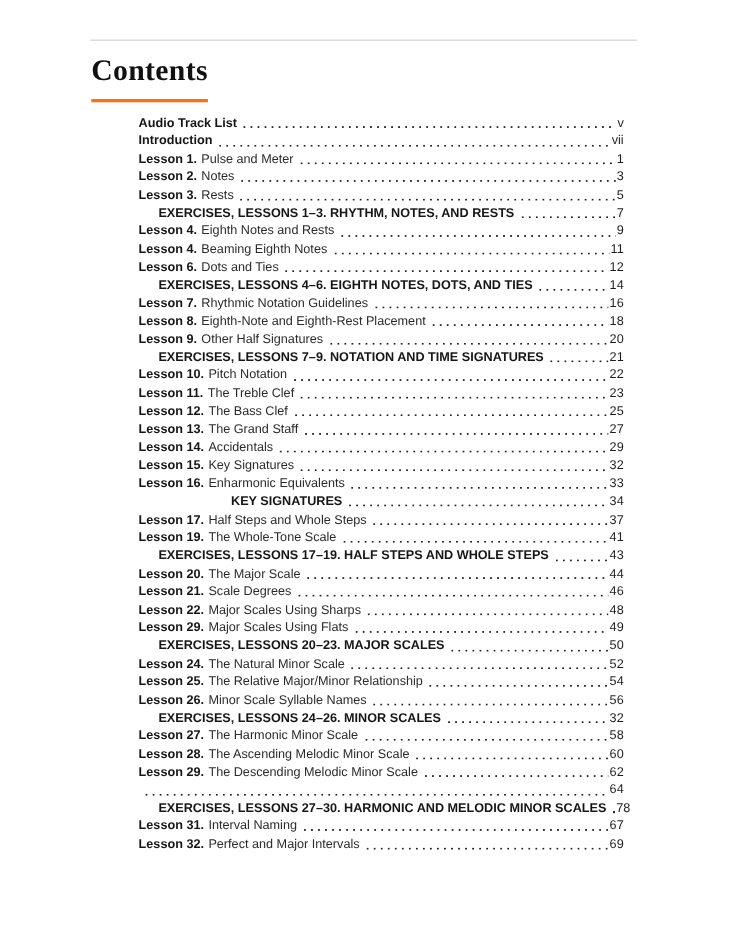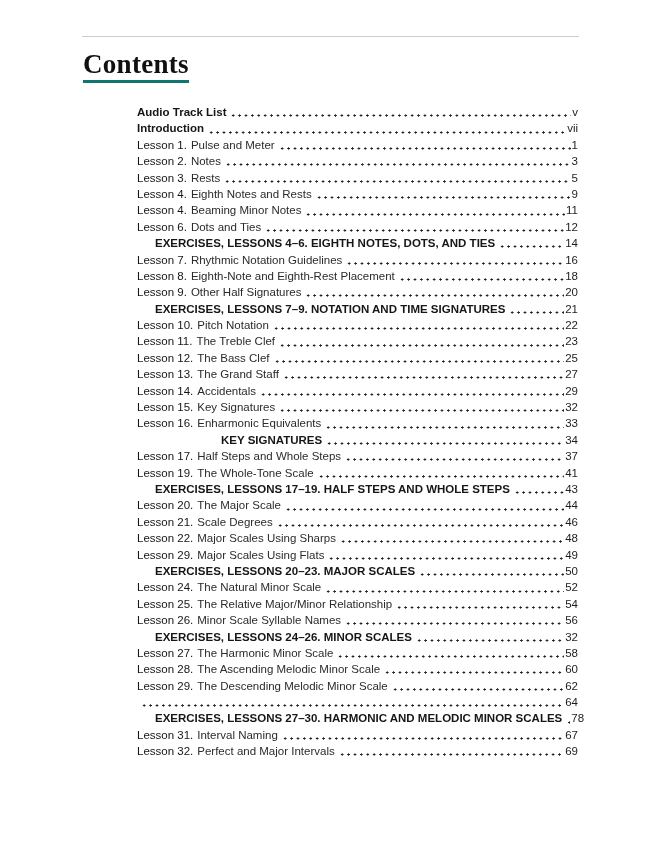--- a/index.html
+++ b/index.html
@@ -5,30 +5,30 @@
   html,body{margin:0;padding:0;}
   body{
     width:667px;height:864px;background:#ffffff;position:relative;
     font-family:"Liberation Sans", sans-serif;color:#1d1d1d;overflow:hidden;
   }
   .page{position:absolute;inset:0;background:#ffffff;}
   .top-rule{position:absolute;left:82px;top:36px;width:497px;height:1px;background:#cccccc;}
   .doc-title{
     position:absolute;left:83px;top:50px;margin:0;
     font-family:"Liberation Serif", serif;font-size:27px;font-weight:bold;color:#111;
-    border-bottom:3px solid #0f766e;padding-bottom:0;letter-spacing:0.3px;
+    border-bottom:3px solid #f97316;padding-bottom:10px;letter-spacing:0.3px;
     display:inline-block;line-height:1.1;
   }
-  .toc{position:absolute;left:137px;top:104px;width:441px;}
+  .toc{position:absolute;left:126px;top:104px;width:441px;}
   .row{
     display:flex;align-items:stretch;height:16.4px;
     font-size:11.5px;line-height:16.4px;white-space:nowrap;
   }
   .label{flex:0 0 auto;}
-  .prefix{font-weight:normal;color:#161616;margin-right:4px;}
+  .prefix{font-weight:bold;color:#161616;margin-right:4px;}
   .ttl{color:#2b2b2b;}
   .bold{font-weight:bold;color:#161616;}
   .indent1{padding-left:18px;}
   .indent2{padding-left:84px;}
   .leader{
     flex:1 1 auto;min-width:4px;margin-left:4px;margin-right:1px;
     background-image:radial-gradient(circle, #222 0.95px, rgba(0,0,0,0) 1.2px);
     background-size:6.4px 3px;background-repeat:repeat-x;
     background-position:left calc(100% - 3.2px);
   }
@@ -59,27 +59,32 @@
       <div class="row">
         <span class="label"><span class="prefix">Lesson 2.</span><span class="ttl">Notes</span></span>
         <span class="leader"></span>
         <span class="page-num">3</span>
       </div>
       <div class="row">
         <span class="label"><span class="prefix">Lesson 3.</span><span class="ttl">Rests</span></span>
         <span class="leader"></span>
         <span class="page-num">5</span>
       </div>
+      <div class="row indent1">
+        <span class="label bold">EXERCISES, LESSONS 1–3. RHYTHM, NOTES, AND RESTS</span>
+        <span class="leader"></span>
+        <span class="page-num">7</span>
+      </div>
       <div class="row">
         <span class="label"><span class="prefix">Lesson 4.</span><span class="ttl">Eighth Notes and Rests</span></span>
         <span class="leader"></span>
         <span class="page-num">9</span>
       </div>
       <div class="row">
-        <span class="label"><span class="prefix">Lesson 4.</span><span class="ttl">Beaming Minor Notes</span></span>
+        <span class="label"><span class="prefix">Lesson 4.</span><span class="ttl">Beaming Eighth Notes</span></span>
         <span class="leader"></span>
         <span class="page-num">11</span>
       </div>
       <div class="row">
         <span class="label"><span class="prefix">Lesson 6.</span><span class="ttl">Dots and Ties</span></span>
         <span class="leader"></span>
         <span class="page-num">12</span>
       </div>
       <div class="row indent1">
         <span class="label bold">EXERCISES, LESSONS 4–6. EIGHTH NOTES, DOTS, AND TIES</span>

